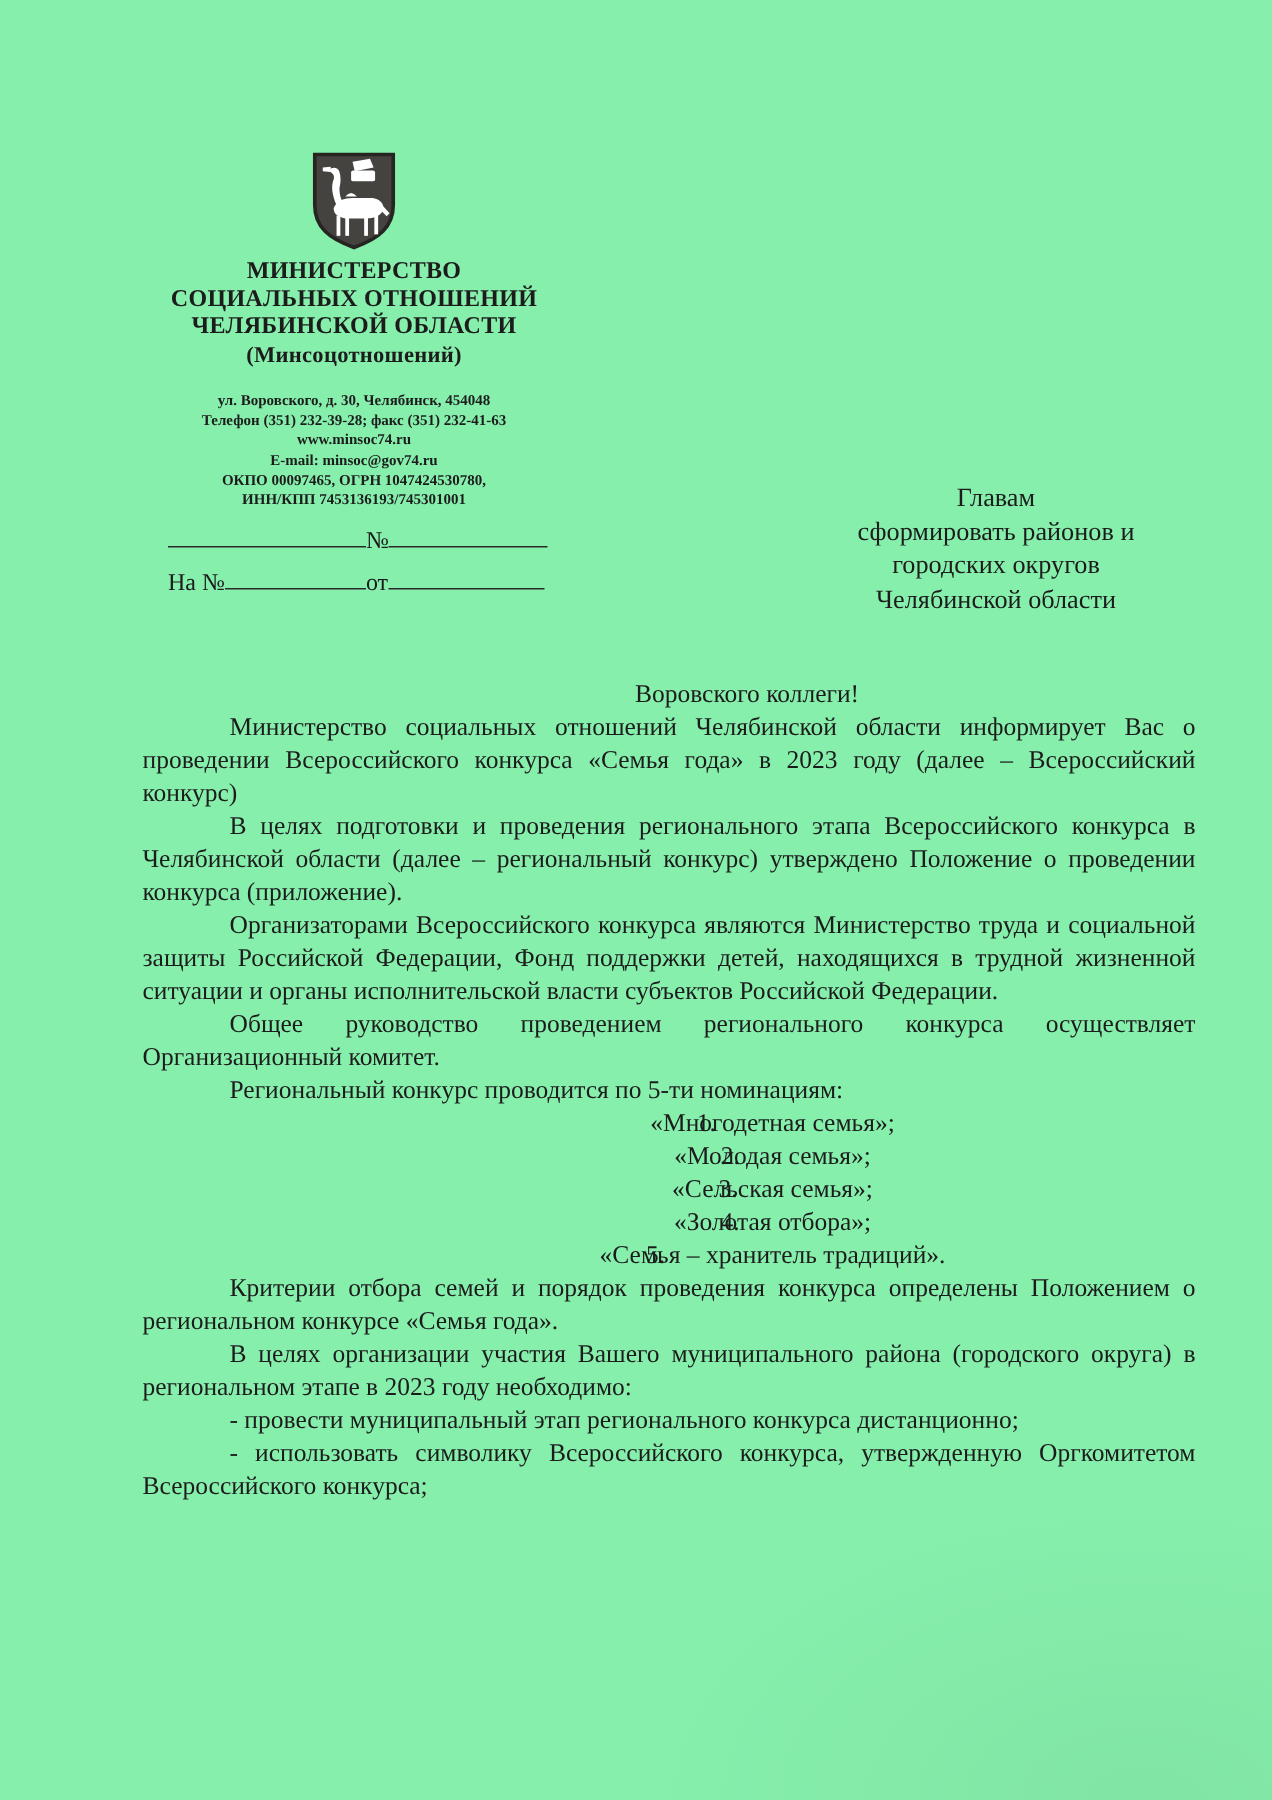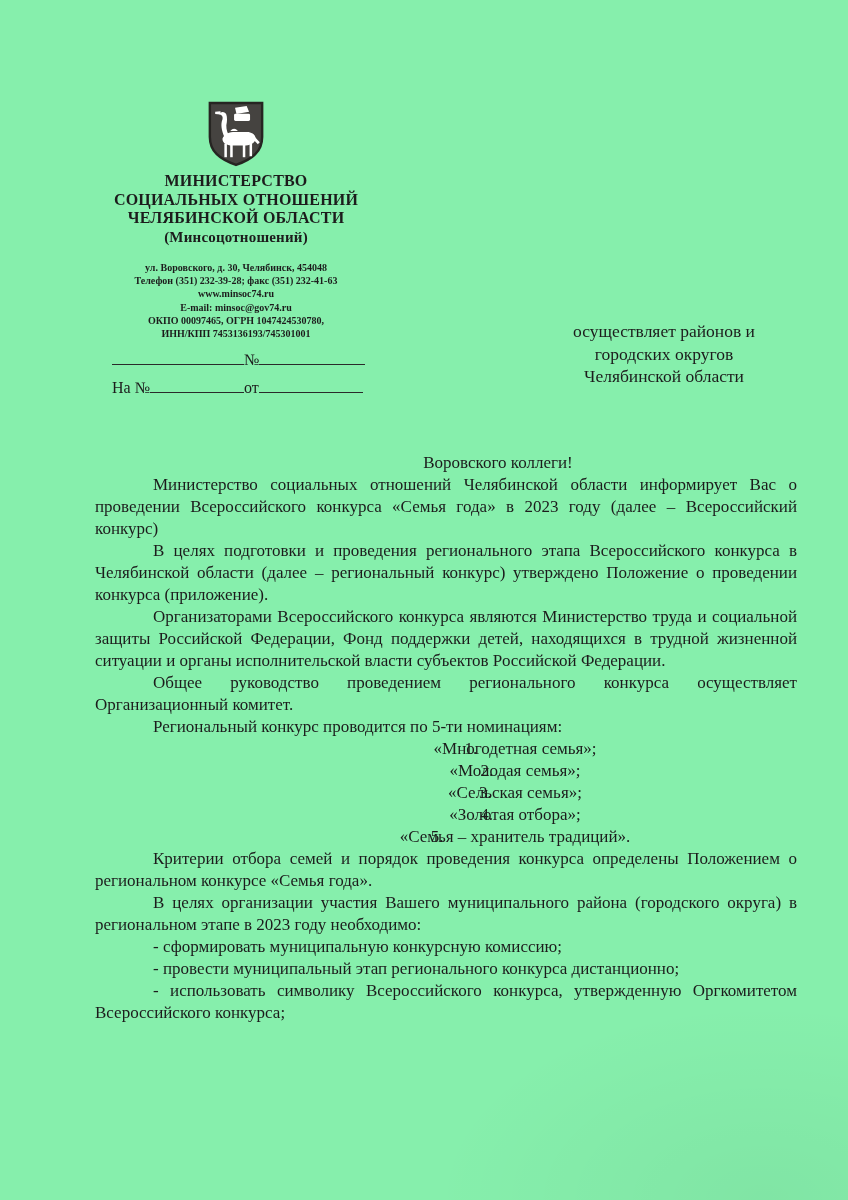--- a/index.html
+++ b/index.html
@@ -76,21 +76,22 @@
       <div>ИНН/КПП 7453136193/745301001</div>
     </div>
   </div>
 
   <div class="refs">
     <div class="ref-row"><span class="blank b132"></span><span>№</span><span class="blank b106"></span></div>
     <div class="ref-row"><span>На №</span><span class="blank b94"></span><span>от</span><span class="blank b104"></span></div>
   </div>
 
   <div class="addressee">
-    <div>осуществляет районов и</div>
+    <div>Главам</div>
+    <div>сформировать районов и</div>
     <div>городских округов</div>
     <div>Челябинской области</div>
   </div>
 
   <div class="body-block">
     <p class="salutation">Воровского коллеги!</p>
 
     <p>Министерство социальных отношений Челябинской области информирует Вас о проведении Всероссийского конкурса «Семья года» в 2023 году (далее – Всероссийский конкурс)</p>
     <p>В целях подготовки и проведения регионального этапа Всероссийского конкурса в Челябинской области (далее – региональный конкурс) утверждено Положение о проведении конкурса (приложение).</p>
     <p>Организаторами Всероссийского конкурса являются Министерство труда и социальной защиты Российской Федерации, Фонд поддержки детей, находящихся в трудной жизненной ситуации и органы исполнительской власти субъектов Российской Федерации.</p>
@@ -98,19 +99,18 @@
     <p>Региональный конкурс проводится по 5-ти номинациям:</p>
 
     <p class="nom"><span class="num">1.</span><span>«Многодетная семья»;</span></p>
     <p class="nom"><span class="num">2.</span><span>«Молодая семья»;</span></p>
     <p class="nom"><span class="num">3.</span><span>«Сельская семья»;</span></p>
     <p class="nom"><span class="num">4.</span><span>«Золотая отбора»;</span></p>
     <p class="nom"><span class="num">5.</span><span>«Семья – хранитель традиций».</span></p>
 
     <p>Критерии отбора семей и порядок проведения конкурса определены Положением о региональном конкурсе «Семья года».</p>
     <p>В целях организации участия Вашего муниципального района (городского округа) в региональном этапе в 2023 году необходимо:</p>
-    <p>- сформировать муниципальную конкурсную комиссию;</p>
     <p>- провести муниципальный этап регионального конкурса дистанционно;</p>
     <p>- использовать символику Всероссийского конкурса, утвержденную Оргкомитетом Всероссийского конкурса;</p>
   </div>
 
   <div class="scan-shade"></div>
 </div>
 
 </body></html>

